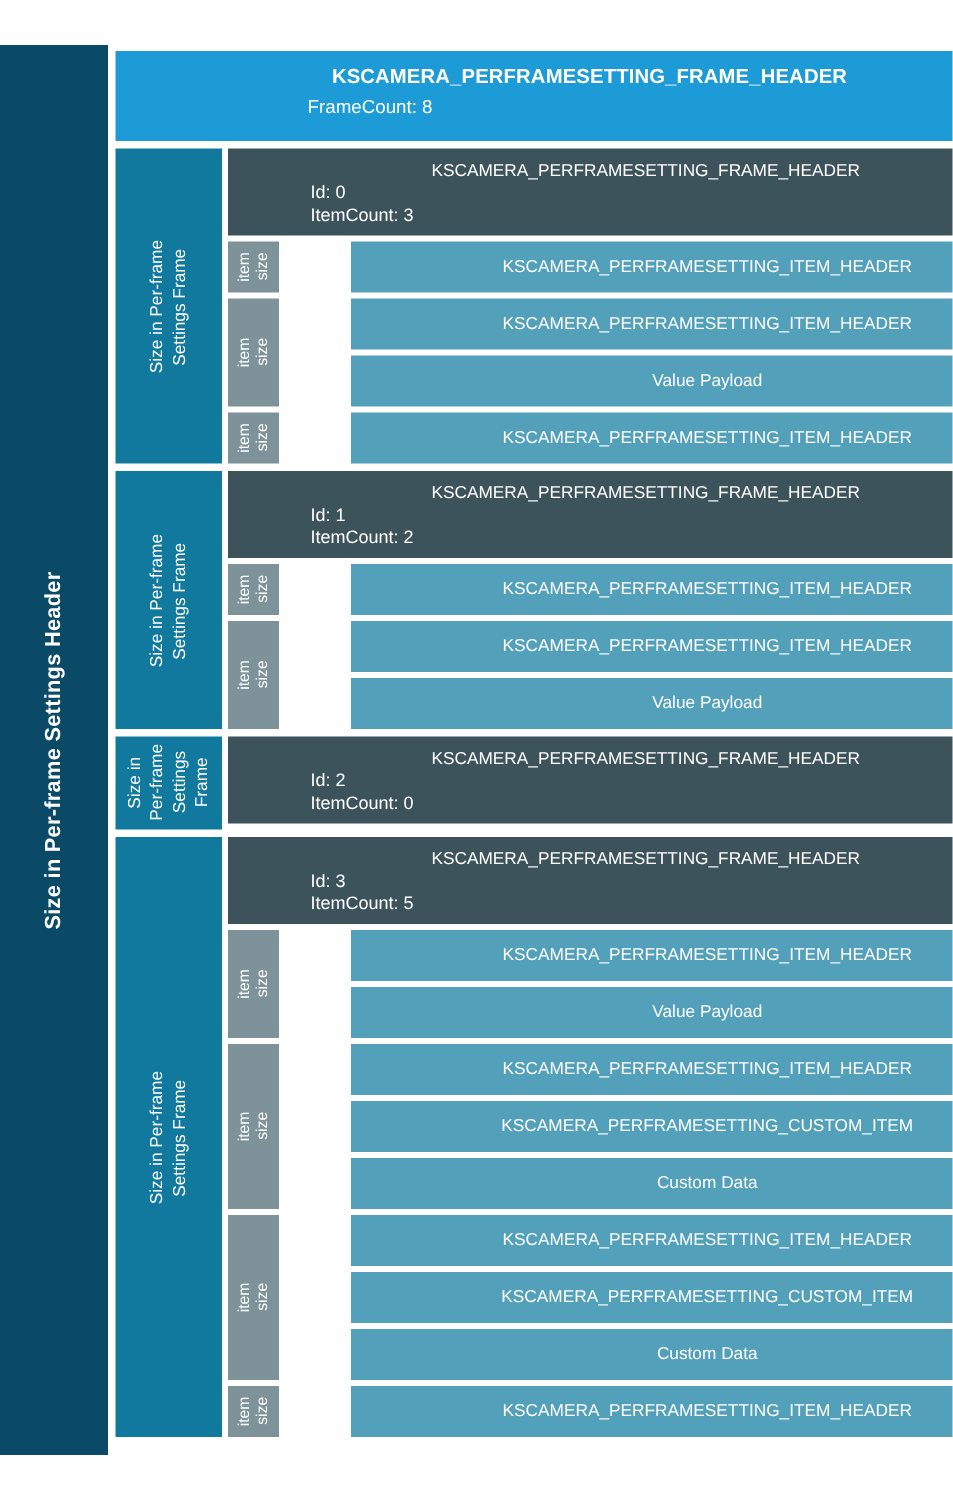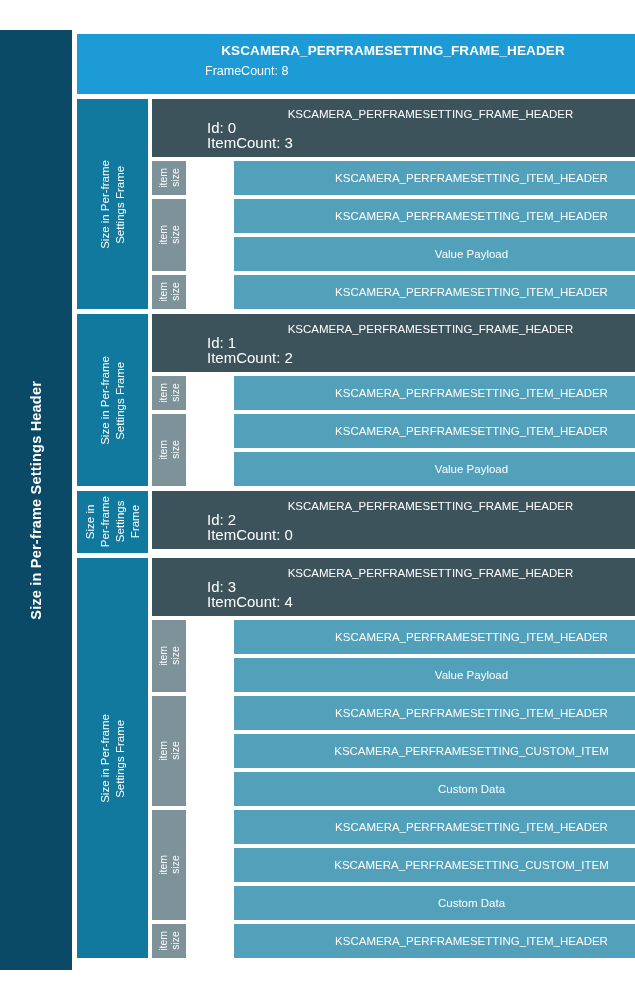--- a/index.html
+++ b/index.html
@@ -93,21 +93,21 @@
   }
   .frame-header .fh-title {
     position: absolute;
     left: 0; right: 0; top: 9px;
     text-align: center;
     font-size: 11.5px;
   }
   .frame-header .fh-meta {
     position: absolute;
     left: 55px; top: 22px;
-    font-size: 15px;
+    font-size: 12px;
     line-height: 14.5px;
     white-space: pre-line;
   }
 
   
   .item {
     display: flex;
     margin-bottom: 4px;
   }
   .item:last-child { margin-bottom: 0; }
@@ -249,21 +249,21 @@
         </div>
         <div class="frame">
           <div class="frame-label">
             <span class="vtext">Size in Per-frame
 Settings Frame</span>
           </div>
           <div class="frame-body">
             <div class="frame-header">
               <div class="fh-title">KSCAMERA_PERFRAMESETTING_FRAME_HEADER</div>
               <div class="fh-meta">Id: 3
-ItemCount: 4</div>
+ItemCount: 5</div>
             </div>
             <div class="item">
               <div class="item-size">
                 <span class="vtext">item
 size</span>
               </div>
               <div class="item-rows">
                 <div class="row">KSCAMERA_PERFRAMESETTING_ITEM_HEADER</div>
                 <div class="row">Value Payload</div>
               </div>

